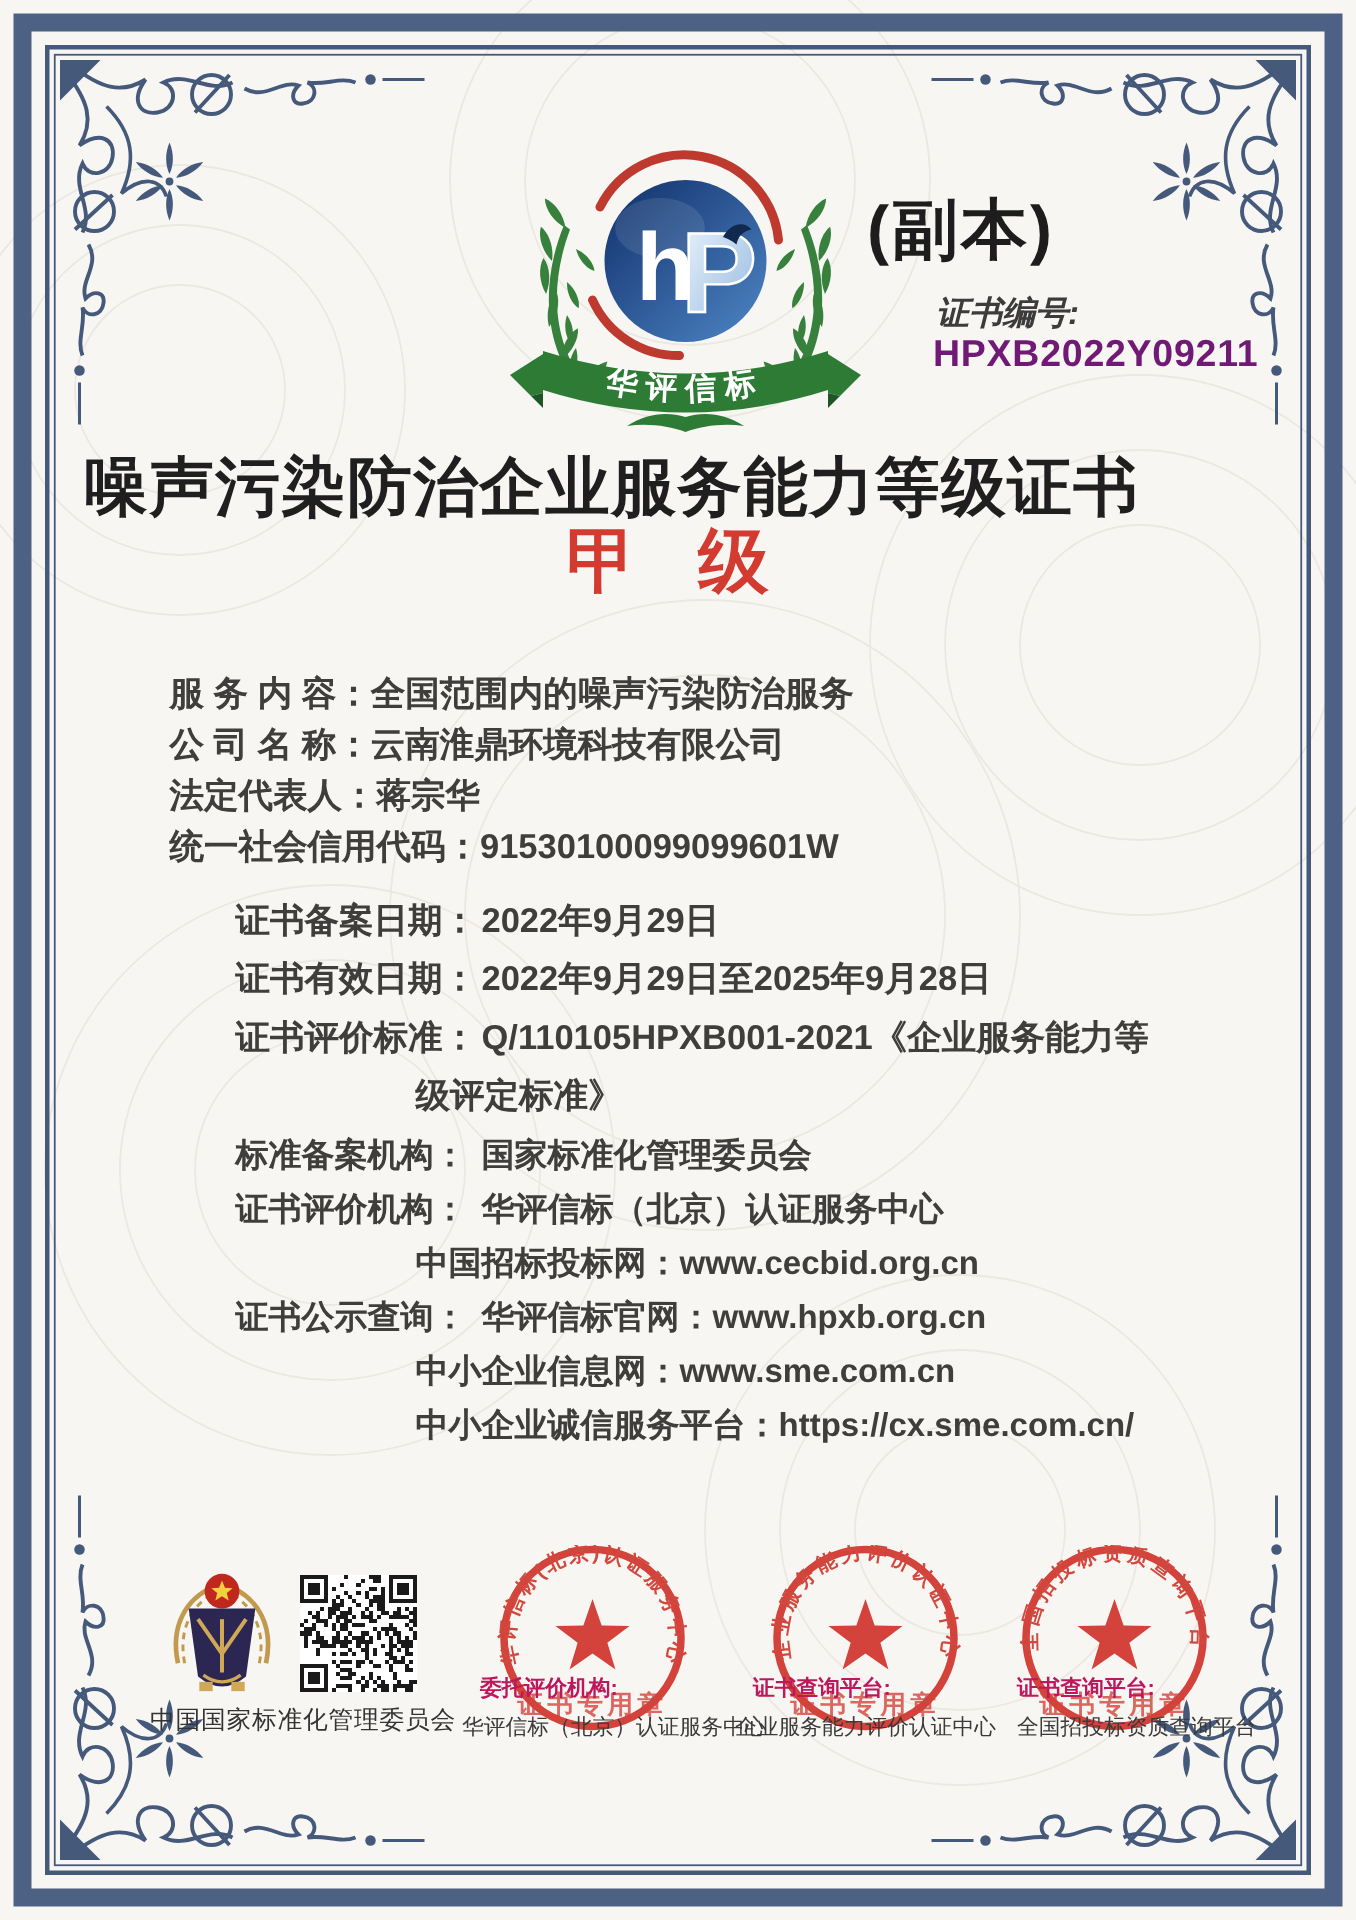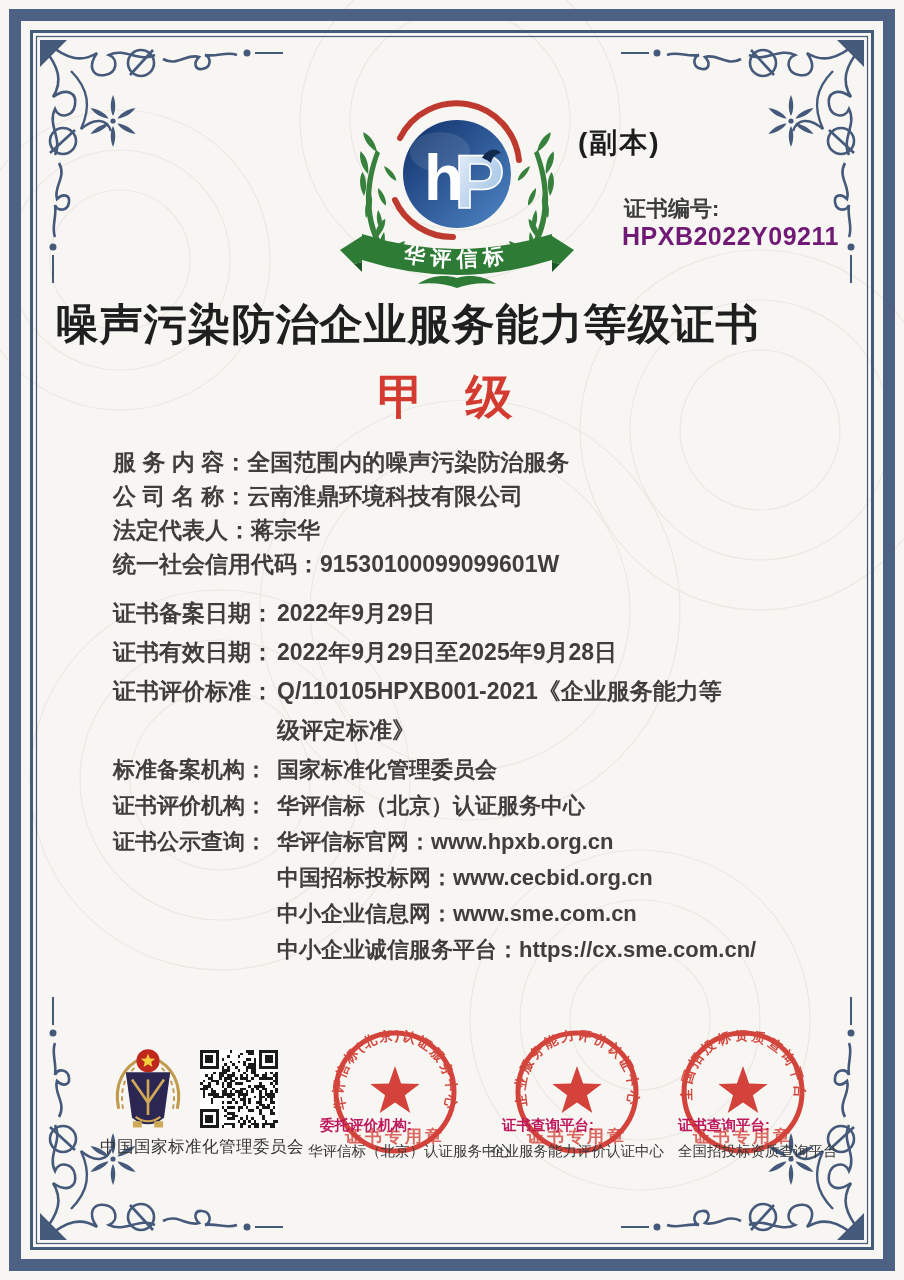--- a/index.html
+++ b/index.html
@@ -5,34 +5,34 @@
   html,body{margin:0;padding:0;background:#ffffff;}
   .page{
     position:relative;width:904px;height:1280px;overflow:hidden;
     background:#f8f6f3;
     font-family:"Liberation Sans", sans-serif;
     color:#3f3e3c;
   }
   .abs{position:absolute;}
   svg{display:block;}
   
-  .copy-label{left:578px;top:124px;font-size:28px;font-weight:bold;color:#1d1d1d;letter-spacing:2px;}
-  .certno-label{left:624px;top:194px;font-size:22px;font-weight:bold;color:#3c3c3c;}
+  .copy-label{left:578px;top:124px;font-size:44px;font-weight:bold;color:#1d1d1d;letter-spacing:2px;}
+  .certno-label{left:624px;top:194px;font-size:22px;font-weight:bold;color:#3c3c3c;font-style:italic;}
   .certno-value{left:622px;top:222px;font-size:25px;font-weight:bold;color:#701a75;letter-spacing:.5px;}
   
   .title{left:0;top:296px;width:815px;text-align:center;font-size:43px;font-weight:bold;color:#1f1f1f;letter-spacing:1px;}
-  .grade{left:0;top:366px;width:904px;text-align:center;font-size:47px;font-weight:bold;color:#d43b30;letter-spacing:14px;}
+  .grade{left:0;top:343px;width:904px;text-align:center;font-size:47px;font-weight:bold;color:#d43b30;letter-spacing:14px;}
   
   .block{left:113px;width:700px;font-weight:bold;color:#3f3e3c;}
   .blk-info{top:445px;font-size:23px;line-height:34px;}
   .blk-dates{top:594px;font-size:23px;line-height:39px;}
   .blk-orgs{top:752px;font-size:22px;line-height:36px;}
   .ln{display:flex;align-items:baseline;}
   .lb{white-space:pre;}
-  .lb-fixed{display:inline-block;min-width:164px;white-space:pre;}
+  .lb-fixed{display:inline-block;min-width:164px;white-space:pre;margin-left:44px;}
   .lv{white-space:pre;}
   .indent{padding-left:164px;}
   
   .authority-name{left:92px;top:1136px;width:220px;text-align:center;font-size:16.5px;color:#333;letter-spacing:.5px;}
   .seal-block{width:190px;height:155px;}
   .seal-svg{position:absolute;left:28px;top:0;}
   .seal-label{position:absolute;left:20px;top:86px;font-size:14.5px;font-weight:bold;color:#be185d;white-space:nowrap;}
   .seal-org{position:absolute;left:8px;top:112px;font-size:14.5px;color:#3a3a3a;white-space:nowrap;}
   .s1{left:300px;top:1030px;}
   .s2{left:482px;top:1030px;}
@@ -213,26 +213,26 @@
 
   <div class="abs block blk-orgs">
     <div class="ln">
         <span class="lb-fixed">标准备案机构：</span>
         <span class="lv">国家标准化管理委员会</span>
       </div>
     <div class="ln">
         <span class="lb-fixed">证书评价机构：</span>
         <span class="lv">华评信标（北京）认证服务中心</span>
       </div>
+    <div class="ln indent">
+        <span class="lv">中国招标投标网：www.cecbid.org.cn</span>
+      </div>
     <div class="ln">
         <span class="lb-fixed">证书公示查询：</span>
         <span class="lv">华评信标官网：www.hpxb.org.cn</span>
-      </div>
-    <div class="ln indent">
-        <span class="lv">中国招标投标网：www.cecbid.org.cn</span>
       </div>
     <div class="ln indent">
         <span class="lv">中小企业信息网：www.sme.com.cn</span>
       </div>
     <div class="ln indent">
         <span class="lv">中小企业诚信服务平台：https://cx.sme.com.cn/</span>
       </div>
   </div>
 
   <svg class="abs" style="left:108px;top:1044px" width="80" height="94" viewBox="0 0 90 100">

